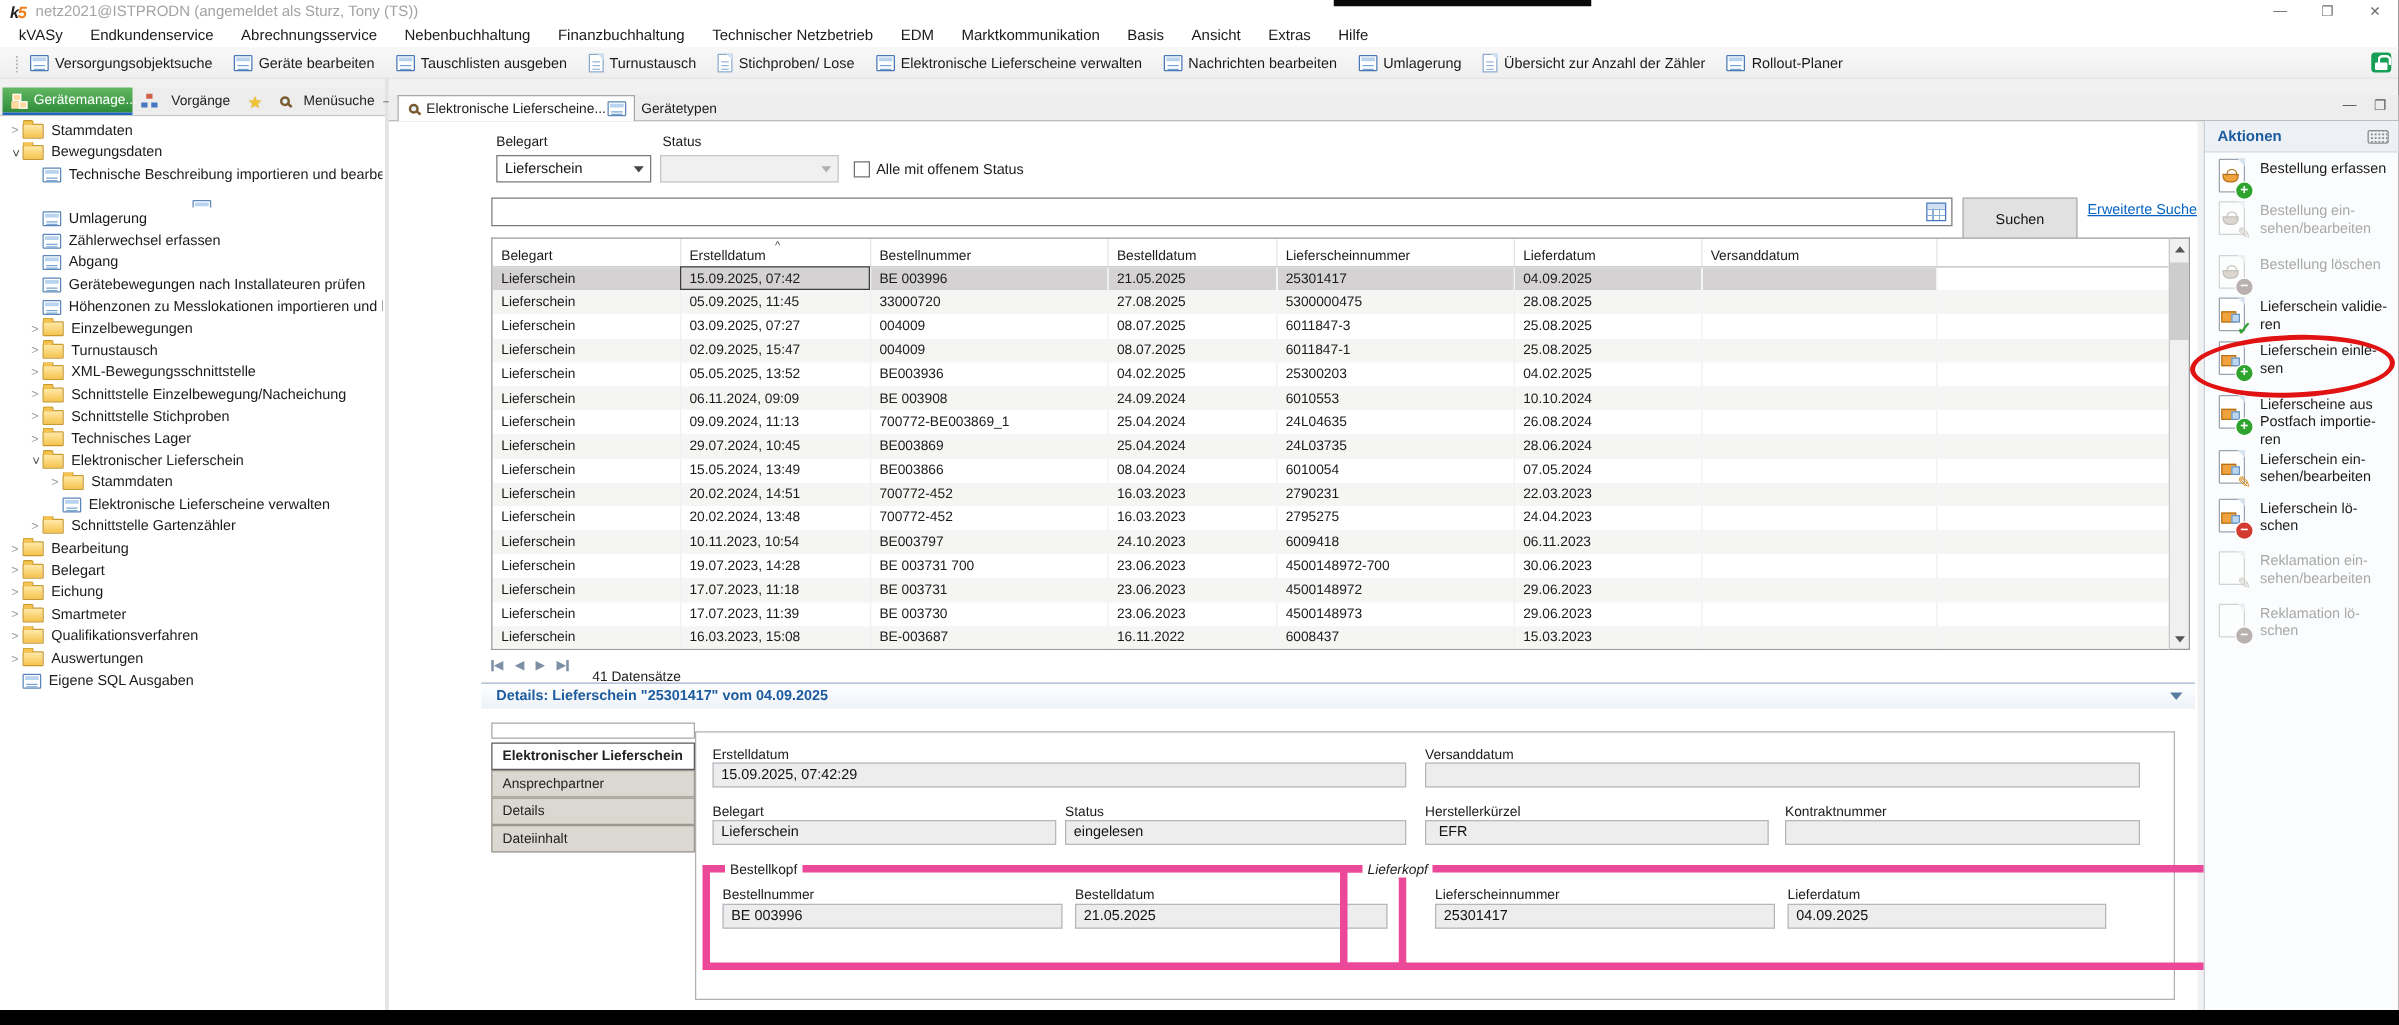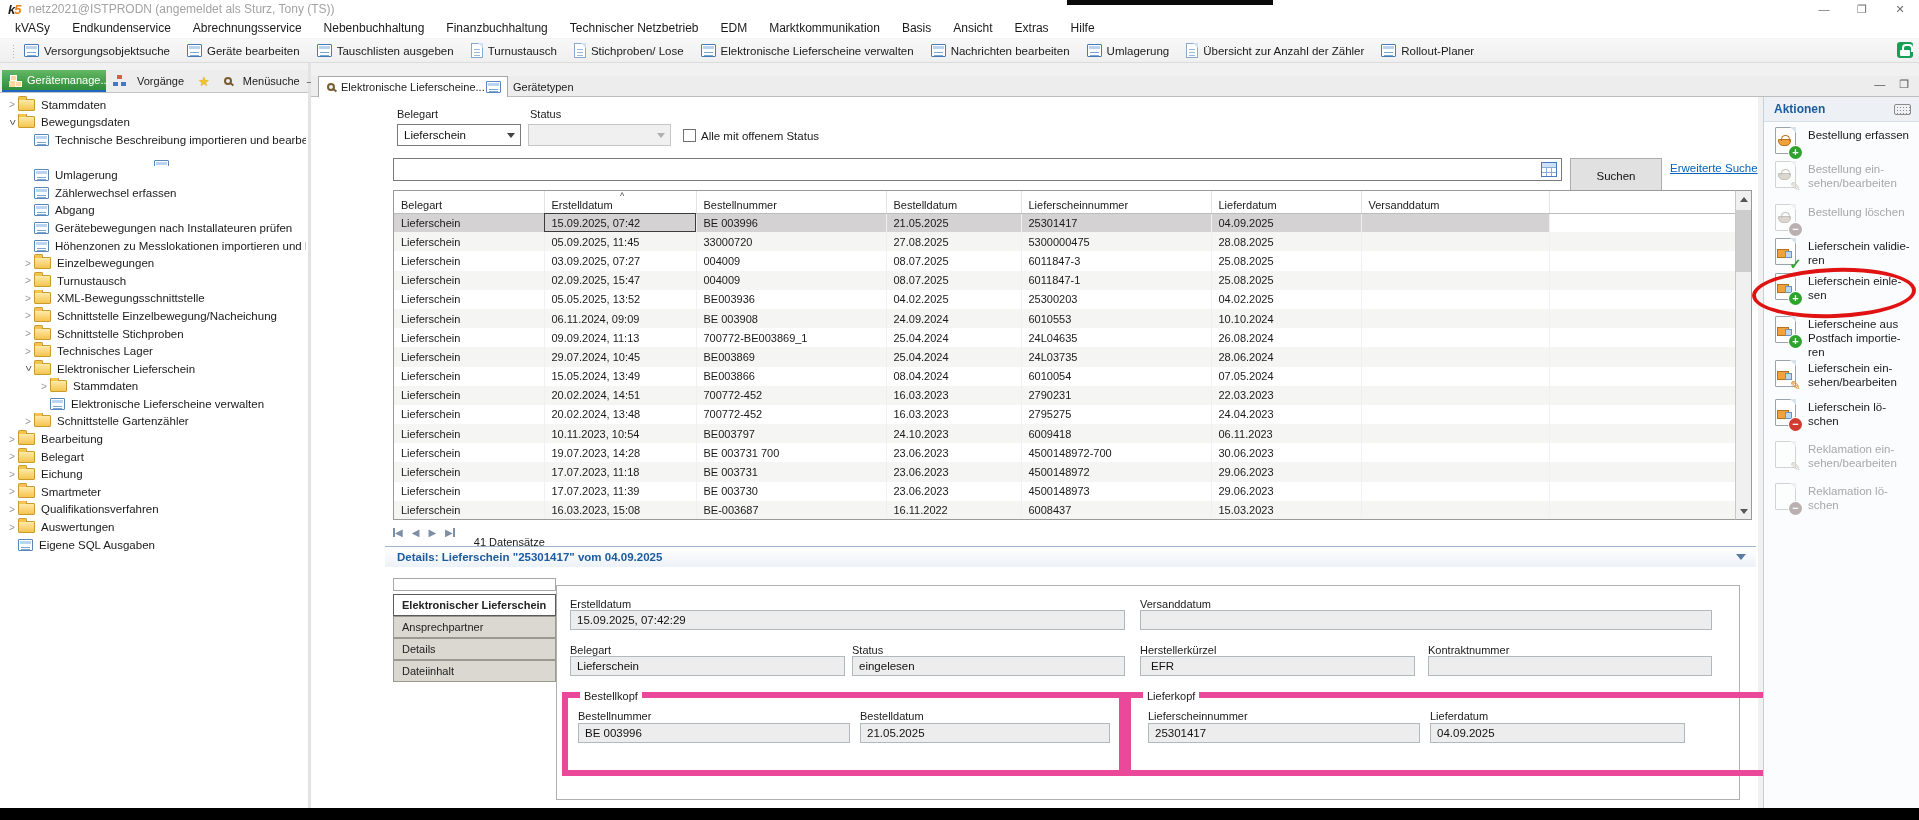--- a/index.html
+++ b/index.html
@@ -650,21 +650,21 @@
     <div class="dinput" style="left:1428px; top:656px; width:284px;"></div>
 
     <div class="fsbox" style="left:562px; top:692px; width:563px; height:84px;">
       <span class="fsleg">Bestellkopf</span>
     </div>
     <span class="flabel" style="left:578px; top:710px;">Bestellnummer</span>
     <div class="dinput" style="left:578px; top:723px; width:272px;">BE 003996</div>
     <span class="flabel" style="left:860px; top:710px;">Bestelldatum</span>
     <div class="dinput" style="left:860px; top:723px; width:250px;">21.05.2025</div>
 
-    <div class="fsbox" style="left:1125px; top:692px; width:702px; height:84px;">
+    <div class="fsbox" style="left:1072px; top:692px; width:702px; height:84px;font-style:italic;">
       <span class="fsleg">Lieferkopf</span>
     </div>
     <span class="flabel" style="left:1148px; top:710px;">Lieferscheinnummer</span>
     <div class="dinput" style="left:1148px; top:723px; width:272px;">25301417</div>
     <span class="flabel" style="left:1430px; top:710px;">Lieferdatum</span>
     <div class="dinput" style="left:1430px; top:723px; width:255px;">04.09.2025</div>
 
     <div class="actions-panel" id="actions-panel">
       <div class="actions-hdr">
         <span class="actions-hdr-text">Aktionen</span>

